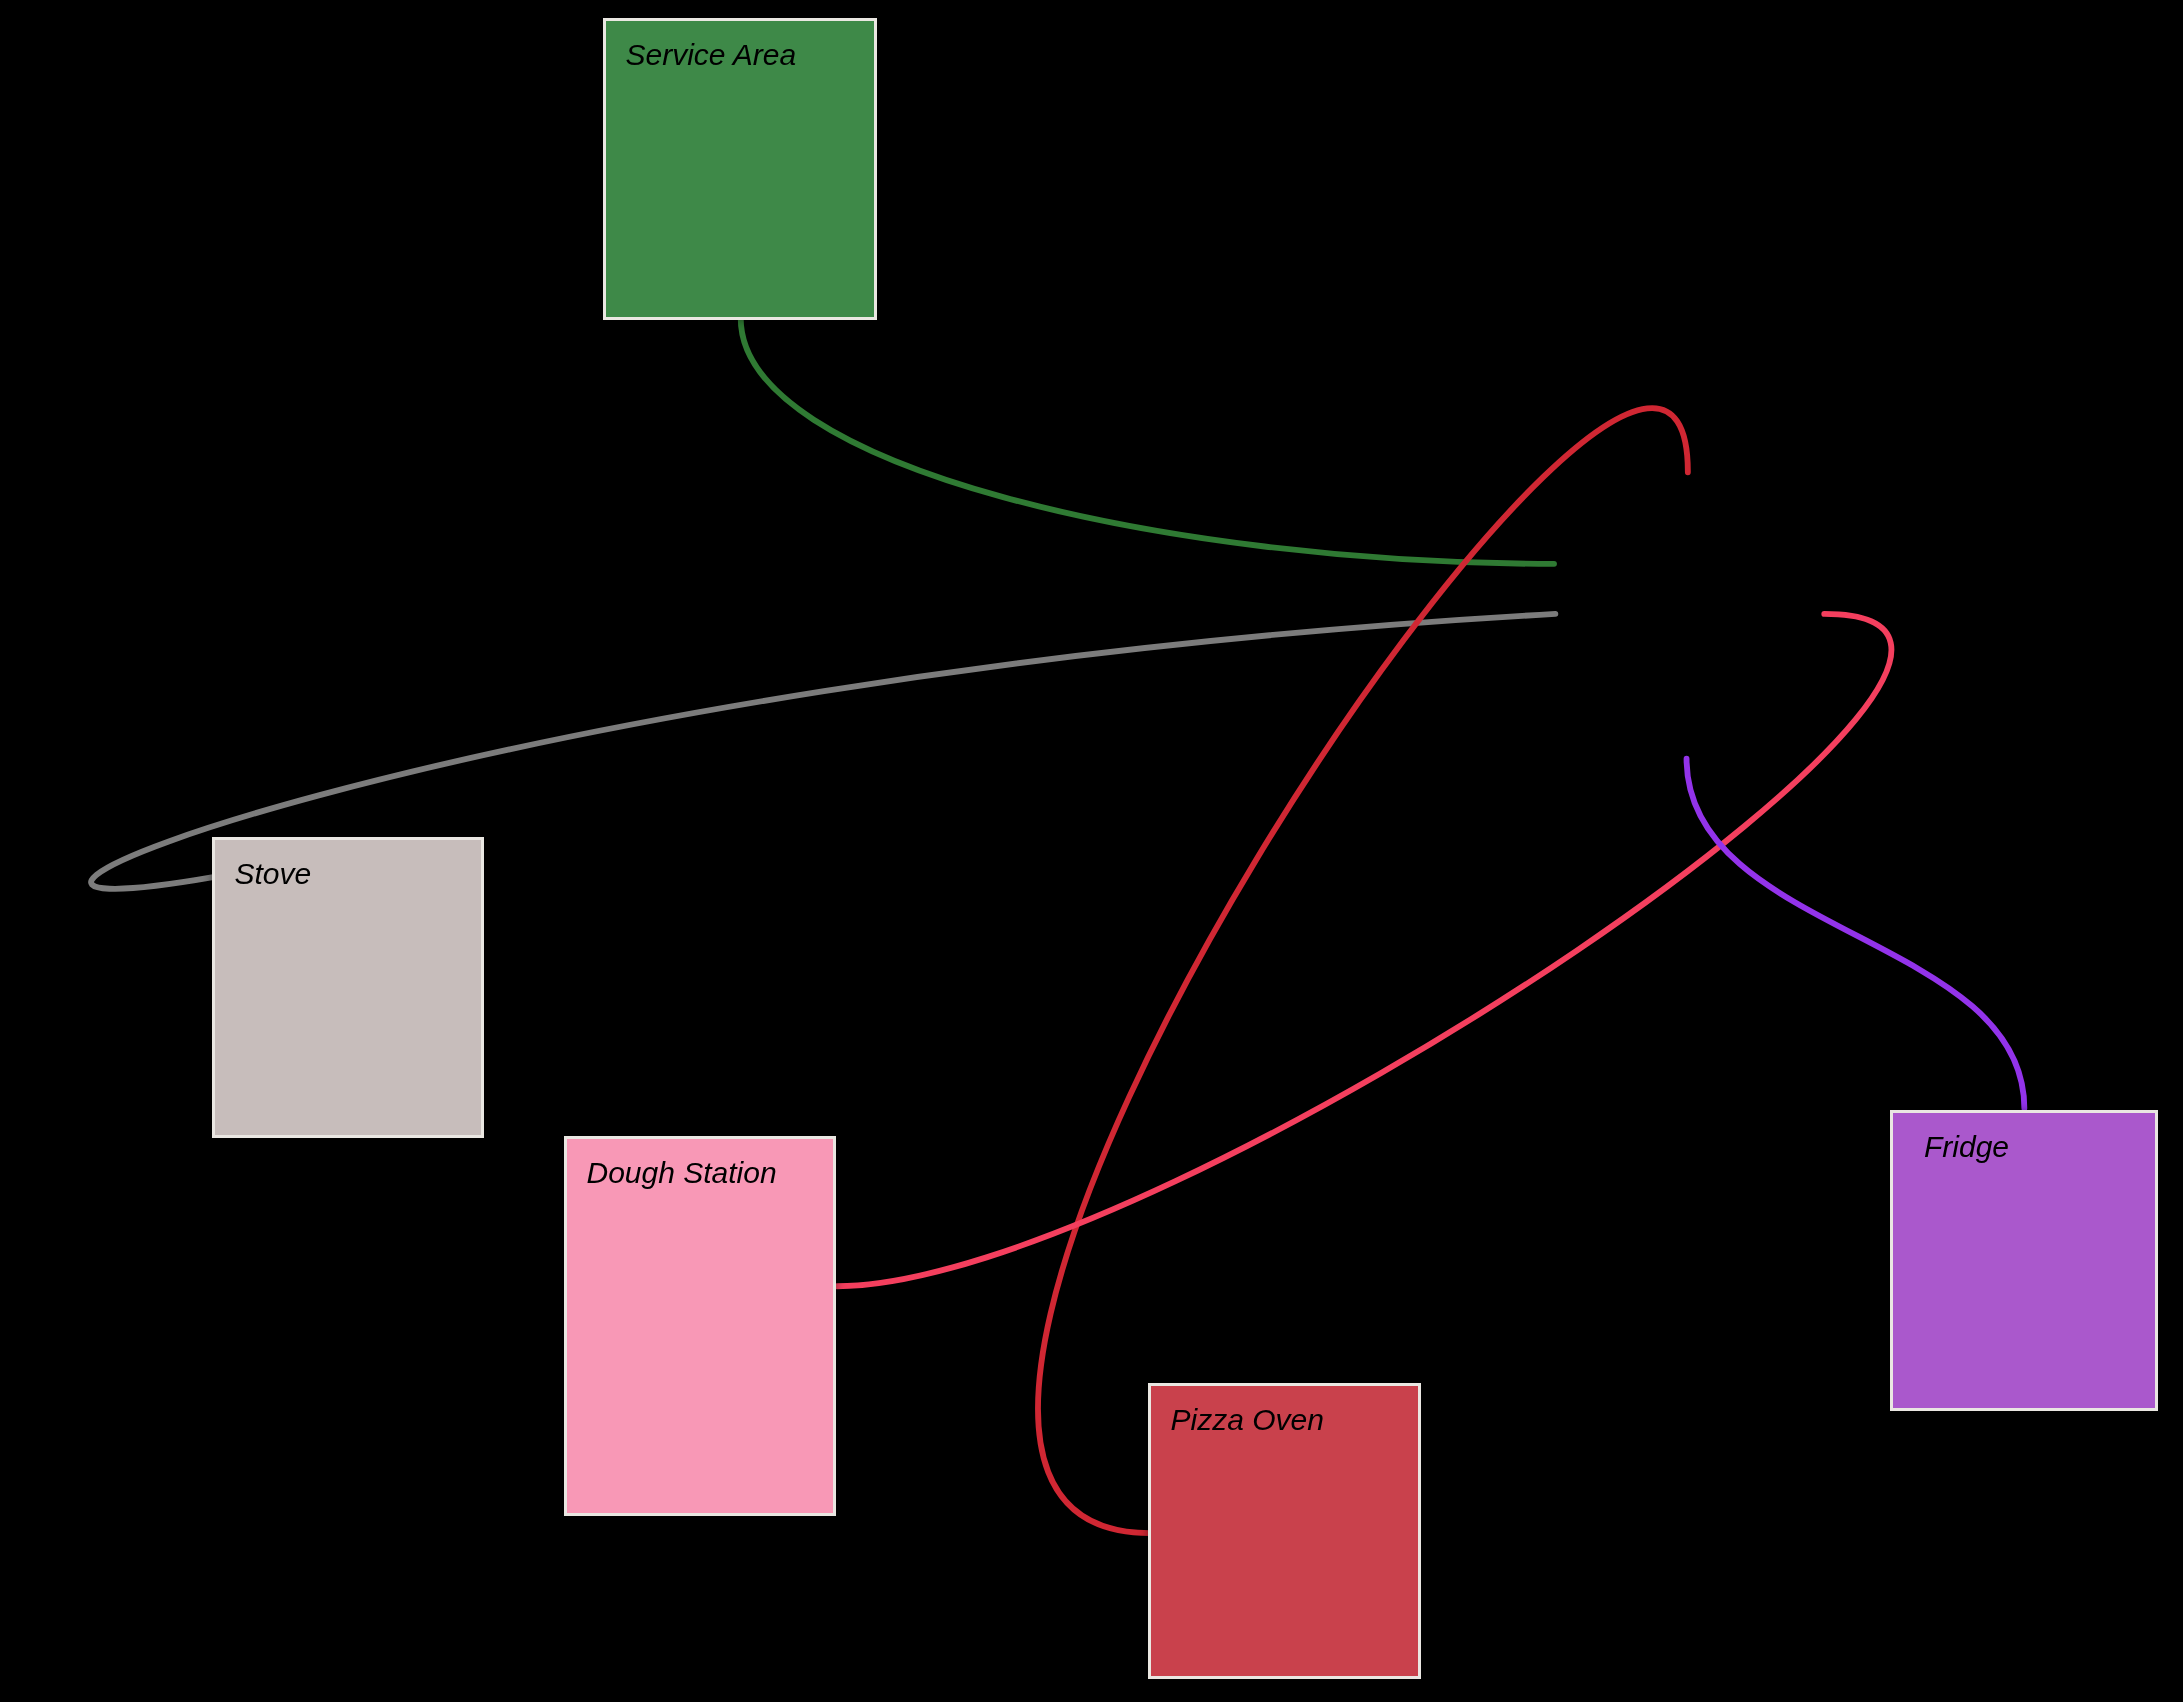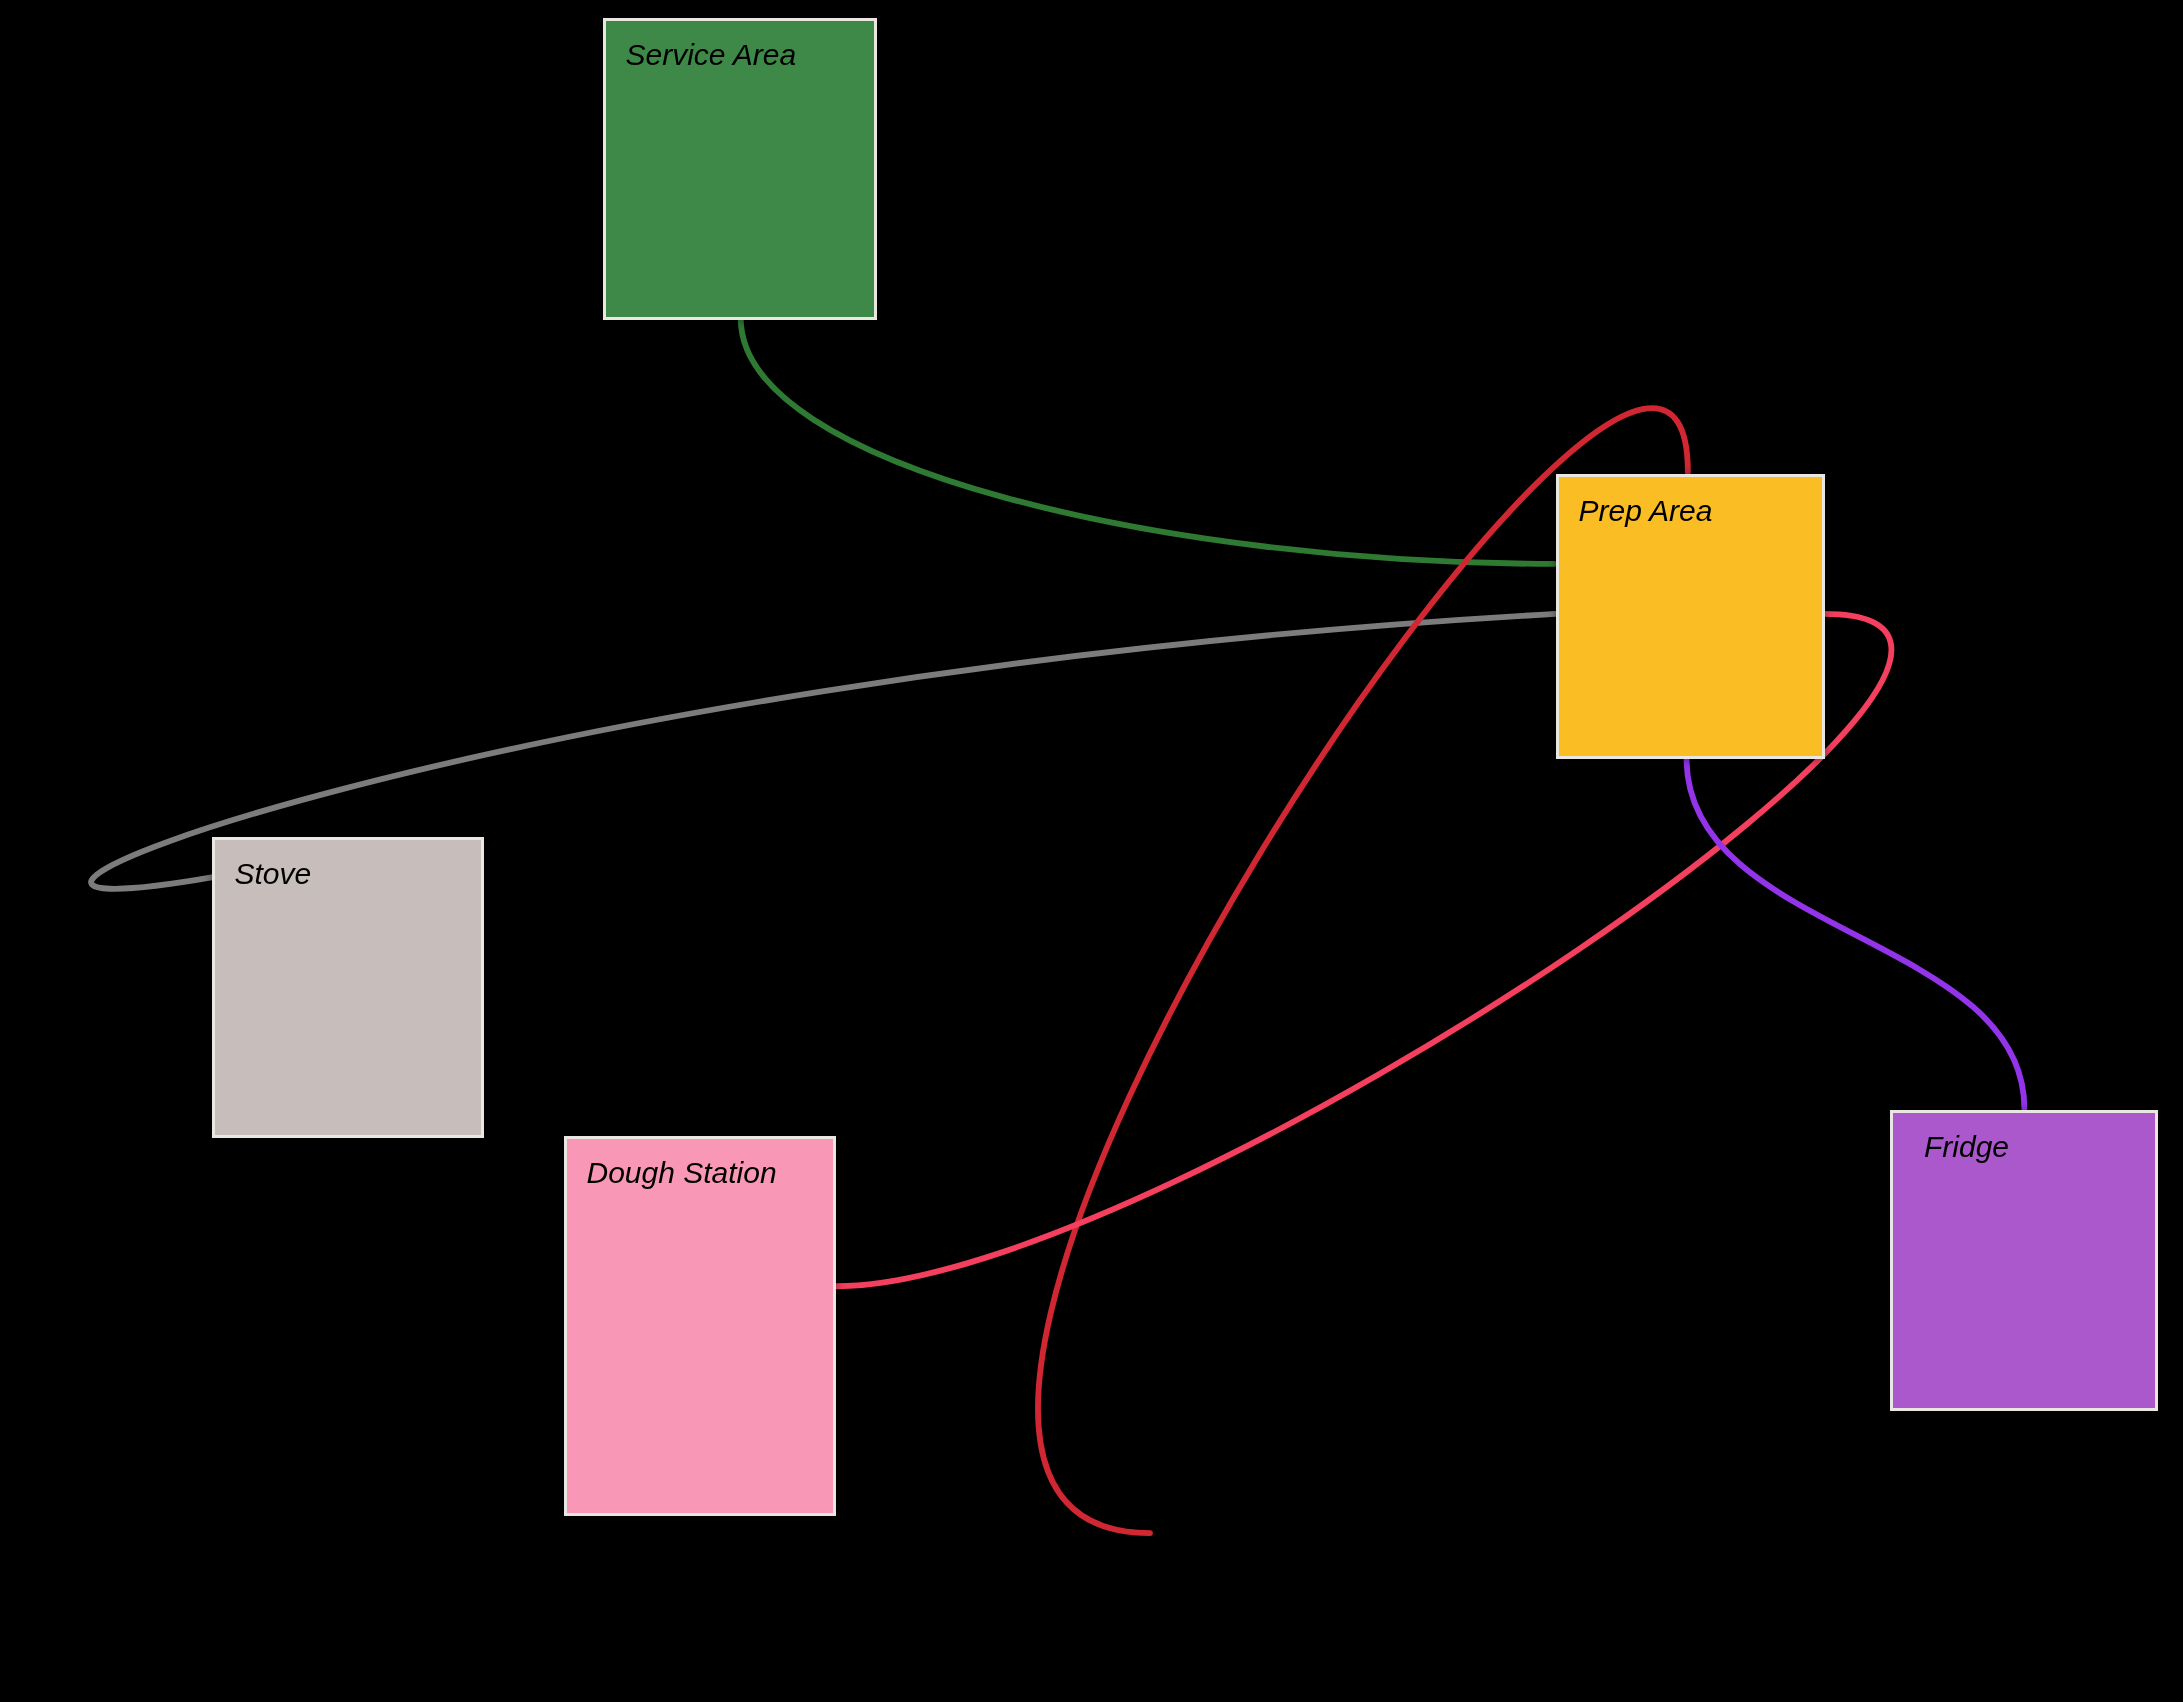--- a/index.html
+++ b/index.html
@@ -76,31 +76,31 @@
 
     <path class="edge" stroke="#f43f5e" d="M 2808 945 C 3320 945, 1790 1980, 1288 1980"></path>
 
     <path class="edge" stroke="#9333ea" d="M 2596 1168 C 2596 1440, 3116 1440, 3116 1706"></path>
   </svg>
 
   <div class="node node-service-area">
     <span class="node-label">Service Area</span>
   </div>
 
-  <div class="node node-prep-area">
-    <span class="node-label">Prep Area</span>
-  </div>
 
   <div class="node node-stove">
     <span class="node-label">Stove</span>
   </div>
 
   <div class="node node-dough">
     <span class="node-label">Dough Station</span>
   </div>
 
+  <div class="node node-pizza-oven">
+    <span class="node-label">Pizza Oven</span>
+  </div>
 
   <div class="node node-fridge">
     <span class="node-label">Fridge</span>
   </div>
 
 </div>
 
 
 </body></html>

